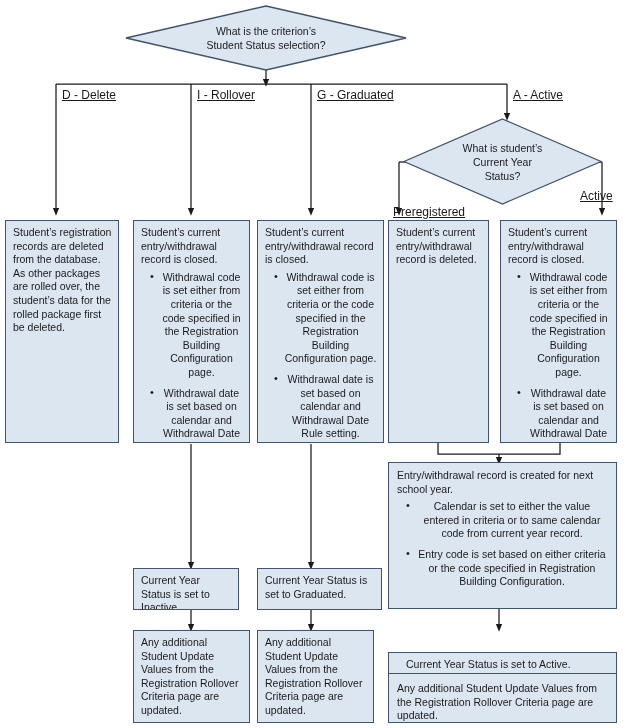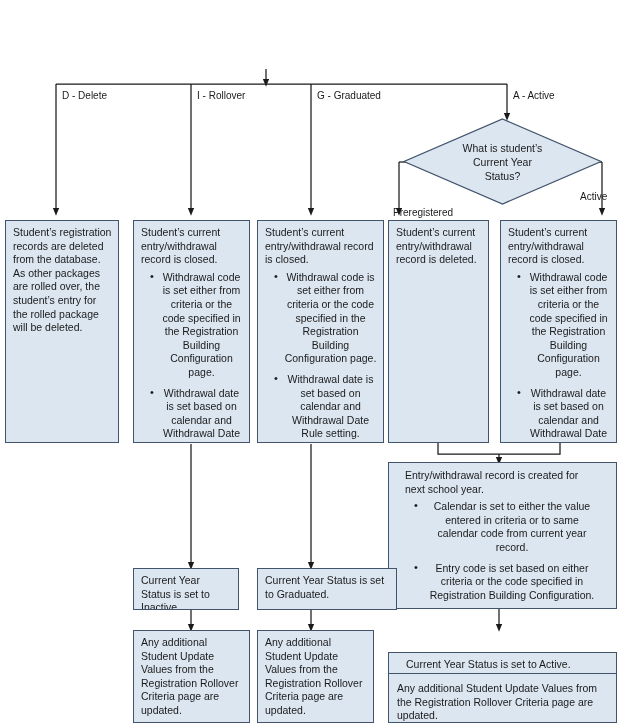--- a/index.html
+++ b/index.html
@@ -75,24 +75,25 @@
     left: 0; top: 0;
     width: 100%; height: 100%;
   }
   .diamond .dlabel {
     position: relative;
     z-index: 2;
     padding: 0 20px;
   }
   .edge-label {
     position: absolute;
-    font-size: 10px;
+    font-size: 12px;
     line-height: 13px;
     color: #1a1a1a;
     white-space: nowrap;
+    text-decoration: underline;
   }
 </style>
 </head>
 <body>
 
 <div id="canvas">
 
   <svg class="edges" viewBox="0 0 624 728" xmlns="http://www.w3.org/2000/svg">
     <defs>
       <marker id="arrow" markerWidth="8" markerHeight="8" refX="4.2" refY="3.2" orient="auto" markerUnits="userSpaceOnUse">
@@ -130,20 +131,29 @@
 
       <path d="M438,443 L438,454 L560,454 L560,443"></path>
       <path d="M499,454 L499,461" marker-end="url(#arrow)"></path>
 
       <path d="M499,609 L499,628" marker-end="url(#arrow)"></path>
 
       <path d="M499,654 L499,671" marker-end="url(#arrow)"></path>
     </g>
   </svg>
 
+  <div class="diamond" style="left:125px; top:5px; width:282px; height:66px;">
+    <svg class="dshape" viewBox="0 0 282 66" preserveAspectRatio="none">
+      <polygon points="141,1 281,33 141,65 1,33" fill="#dce6f1" stroke="#41546b" stroke-width="1.3"></polygon>
+    </svg>
+    <div class="dlabel">
+      <div>What is the criterion’s</div>
+      <div>Student Status selection?</div>
+    </div>
+  </div>
 
   <div class="edge-label" style="left:62px; top:89px;">D - Delete</div>
   <div class="edge-label" style="left:197px; top:89px;">I - Rollover</div>
   <div class="edge-label" style="left:317px; top:89px;">G - Graduated</div>
   <div class="edge-label" style="left:513px; top:89px;">A - Active</div>
 
   <div class="diamond" style="left:403px; top:118px; width:199px; height:87px;">
     <svg class="dshape" viewBox="0 0 199 87" preserveAspectRatio="none">
       <polygon points="99.5,1 198,43.5 99.5,86 1,43.5" fill="#dce6f1" stroke="#41546b" stroke-width="1.3"></polygon>
     </svg>
@@ -151,21 +161,21 @@
       <div>What is student’s</div>
       <div>Current Year</div>
       <div>Status?</div>
     </div>
   </div>
 
   <div class="edge-label" style="left:393px; top:206px;">Preregistered</div>
   <div class="edge-label" style="left:580px; top:190px;">Active</div>
 
   <div class="node" style="left:5px; top:220px; width:114px; height:223px;">
-    <div class="lead">Student’s registration records are deleted from the database. As other packages are rolled over, the student’s entry for the rolled package will be deleted.</div>
+    <div class="lead">Student’s registration records are deleted from the database. As other packages are rolled over, the student’s data for the rolled package first be deleted.</div>
   </div>
 
   <div class="node" style="left:133px; top:220px; width:117px; height:223px;">
     <div class="lead">Student’s current entry/withdrawal record is closed.</div>
     <ul>
       <li>Withdrawal code is set either from criteria or the code specified in the Registration Building Configuration page.</li>
       <li>Withdrawal date is set based on calendar and Withdrawal Date Rule setting.</li>
     </ul>
   </div>
 
@@ -182,33 +192,33 @@
   </div>
 
   <div class="node" style="left:500px; top:220px; width:117px; height:223px;">
     <div class="lead">Student’s current entry/withdrawal record is closed.</div>
     <ul>
       <li>Withdrawal code is set either from criteria or the code specified in the Registration Building Configuration page.</li>
       <li>Withdrawal date is set based on calendar and Withdrawal Date Rule setting.</li>
     </ul>
   </div>
 
-  <div class="node" style="left:388px; top:462px; width:229px; height:147px; padding:6px 16px;">
+  <div class="node" style="left:388px; top:462px; width:229px; height:147px; padding:6px 8px;">
     <div class="lead">Entry/withdrawal record is created for next school year.</div>
     <ul>
       <li>Calendar is set to either the value entered in criteria or to same calendar code from current year record.</li>
       <li>Entry code is set based on either criteria or the code specified in Registration Building Configuration.</li>
     </ul>
   </div>
 
   <div class="node" style="left:133px; top:568px; width:106px; height:42px;">
     <div class="lead">Current Year Status is set to Inactive.</div>
   </div>
 
-  <div class="node" style="left:257px; top:568px; width:140px; height:42px;">
+  <div class="node" style="left:257px; top:568px; width:125px; height:42px;">
     <div class="lead">Current Year Status is set to Graduated.</div>
   </div>
 
   <div class="node" style="left:388px; top:630px; width:229px; height:24px; padding:5px 17px;margin-top:22px;">
     <div class="lead">Current Year Status is set to Active.</div>
   </div>
 
   <div class="node" style="left:133px; top:630px; width:117px; height:93px;">
     <div class="lead">Any additional Student Update Values from the Registration Rollover Criteria page are updated.</div>
   </div>

